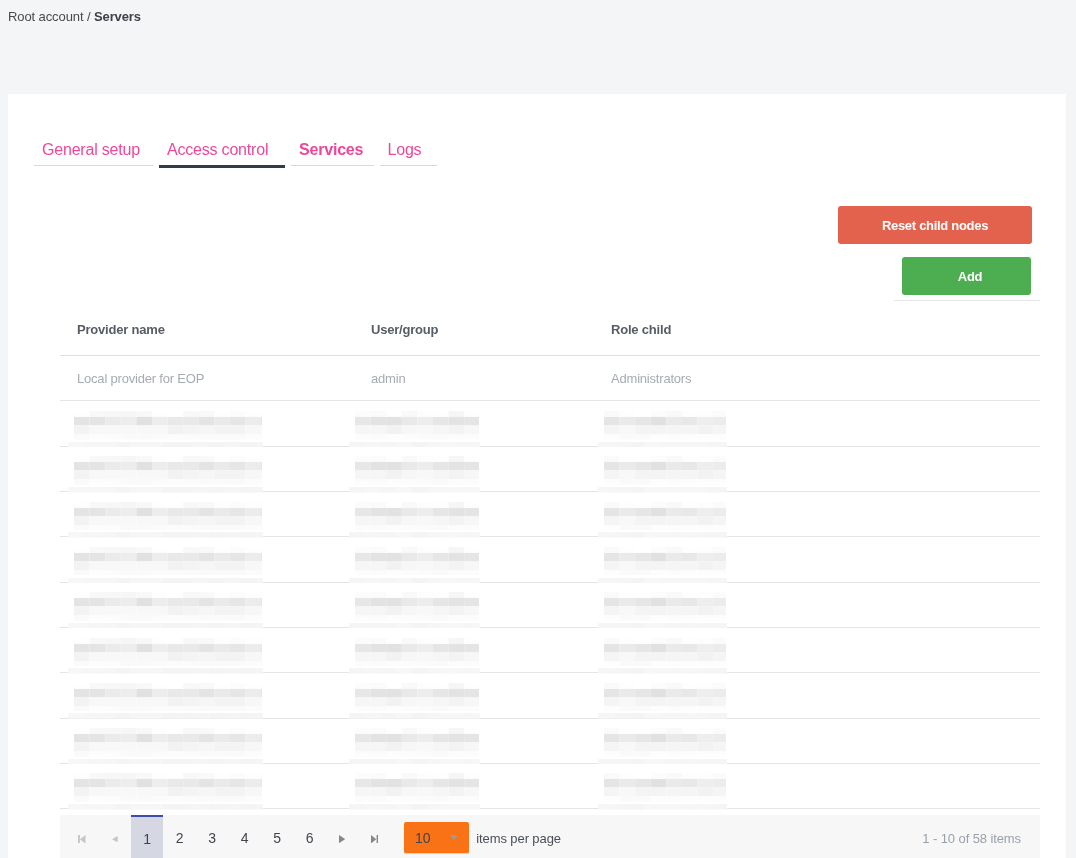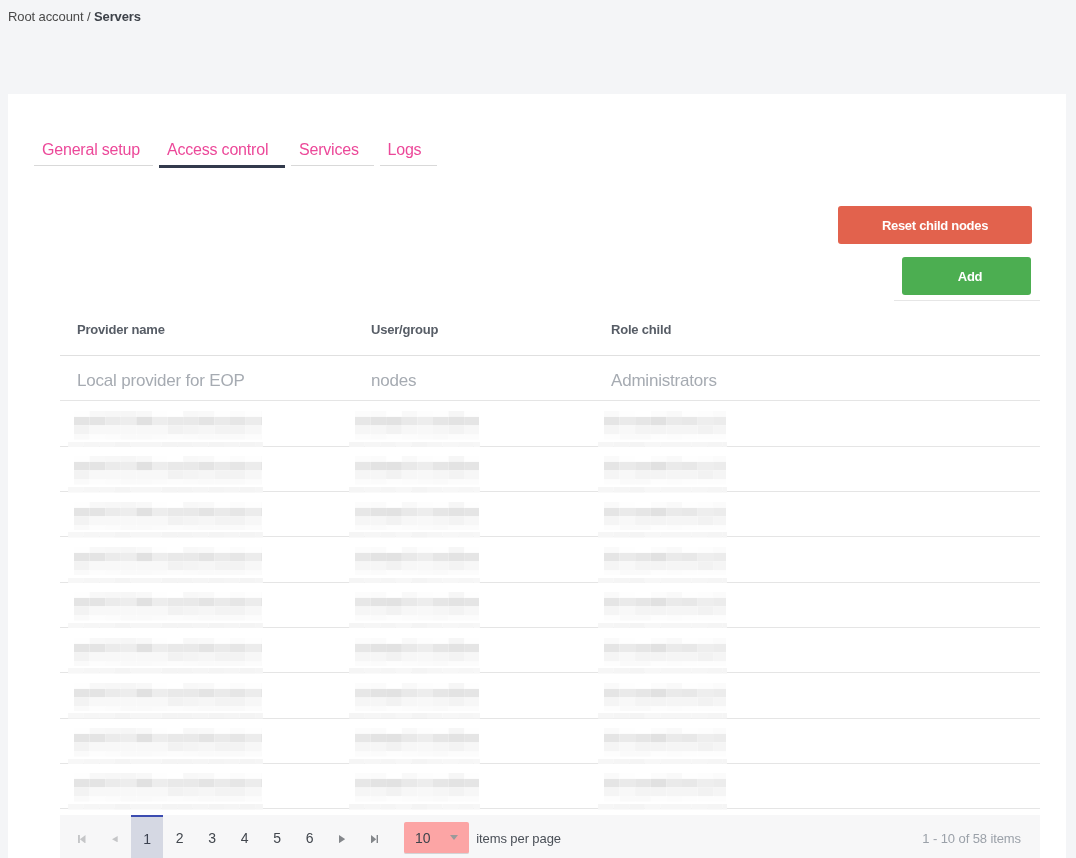--- a/index.html
+++ b/index.html
@@ -35,21 +35,21 @@
     position:absolute; top:0; height:26.2px;
     font-size:16px; color:#ec4899; letter-spacing:-0.2px; cursor:pointer;
   }
   .tab .tab-label { position:absolute; left:8px; top:1.5px; white-space:nowrap; }
   .tab::after {
     content:""; position:absolute; left:0; right:0; bottom:0; height:1px; background:#d9d9d9;
   }
   .tab.active::after { height:3.2px; bottom:-2.2px; background:#323a4c; }
   .tab-0 { left:26px;  width:119px; }
   .tab-1 { left:151px; width:126px; }
-  .tab-2 { left:283px; width:83px; }
+  .tab-2 { left:283px; width:83px;font-weight:bold; }
   .tab-3 { left:371.5px; width:57.5px; }
 
   
   .btn {
     position:absolute; border:none; border-radius:3px; color:#fff;
     font-family:"Liberation Sans", sans-serif;
     font-size:13px; font-weight:700; letter-spacing:-0.3px; cursor:pointer;
     display:flex; align-items:center; justify-content:center;
   }
   .btn-reset { left:830px; top:112px; width:194px; height:38px; background:#e2624d; }
@@ -58,21 +58,21 @@
 
   
   .grid { position:absolute; left:52px; top:217px; width:980px; }
   .grid-header { position:relative; height:45.2px; border-bottom:1px solid #e0e0e0; }
   .gh-cell {
     position:absolute; top:10.9px; font-size:13px; font-weight:700; color:#575d66; letter-spacing:-0.2px;
   }
   .gh-0 { left:17px; } .gh-1 { left:311px; } .gh-2 { left:551px; }
   .trow { position:relative; height:45.3px; border-bottom:1px solid #e5e5e5; }
   .td {
-    position:absolute; top:14.4px; font-size:17px; color:#a6abb2; letter-spacing:-0.2px; white-space:nowrap;
+    position:absolute; top:14.4px; font-size:13px; color:#a6abb2; letter-spacing:-0.2px; white-space:nowrap;
   }
   .td-0 { left:17px; } .td-1 { left:311px; } .td-2 { left:551px; }
 
   
   .mz { position:absolute; filter:blur(0.4px); }
   .mz svg { display:block; }
   .mz-main { top:9.6px; height:28.5px; }
   .mz-sub  { top:40.2px; height:5.6px; }
 
   
@@ -83,21 +83,21 @@
   .p-ico { position:absolute; cursor:pointer; }
   .p-ico svg { display:block; }
   .p-item { position:absolute; top:0; height:43px; padding-top:2px;
     display:flex; align-items:center; justify-content:center; }
   .p-num  { width:32.5px; cursor:pointer; }
   .p-sel  {
     background:#d5d8e3; border-top:2.5px solid #3c4cb0; color:#3c4250;
   }
   .p-dd {
     position:absolute; left:344px; top:6.5px; width:65px; height:32.5px;
-    background:#fca5a5; border-radius:2px; border-bottom:1px solid #d4d4d6; cursor:pointer;
+    background:#f97316; border-radius:2px; border-bottom:1px solid #d4d4d6; cursor:pointer;
   }
   .p-dd-val { position:absolute; left:11px; top:8px; font-size:14px; color:#3f444b; }
   .p-dd-caret { position:absolute; right:11px; top:13px; width:0; height:0;
     border-left:4.5px solid transparent; border-right:4.5px solid transparent; border-top:5.5px solid #9a9a9a; }
   .p-label { position:absolute; left:416.3px; top:15.7px; font-size:13px; color:#4a4f57; letter-spacing:-0.1px; }
   .p-info  { position:absolute; right:19px; top:15.7px; font-size:13px; color:#9ba1a9; letter-spacing:-0.1px; }
 </style>
 </head>
 <body>
 
@@ -131,21 +131,21 @@
 
     <div class="grid">
       <div class="grid-header">
         <span class="gh-cell gh-0">Provider name</span>
         <span class="gh-cell gh-1">User/group</span>
         <span class="gh-cell gh-2">Role child</span>
       </div>
       <div id="grid-body">
           <div class="trow">
             <span class="td td-0">Local provider for EOP</span>
-            <span class="td td-1">nodes</span>
+            <span class="td td-1">admin</span>
             <span class="td td-2">Administrators</span>
           </div>
           <div class="trow">
             <div class="mz mz-main" style="left: 13.8px; width: 188px;">
               <svg width="188" height="28.500000000000004" viewBox="0 0 188 28.500000000000004">
                 <rect x="0.0" y="0" width="15.6" height="5.9" fill="rgb(254,254,254)"></rect>
                 <rect x="15.6" y="0" width="15.6" height="5.9" fill="rgb(248,248,248)"></rect>
                 <rect x="31.2" y="0" width="15.6" height="5.9" fill="rgb(247,247,247)"></rect>
                 <rect x="46.8" y="0" width="15.6" height="5.9" fill="rgb(246,246,246)"></rect>
                 <rect x="62.4" y="0" width="15.6" height="5.9" fill="rgb(248,248,248)"></rect>

